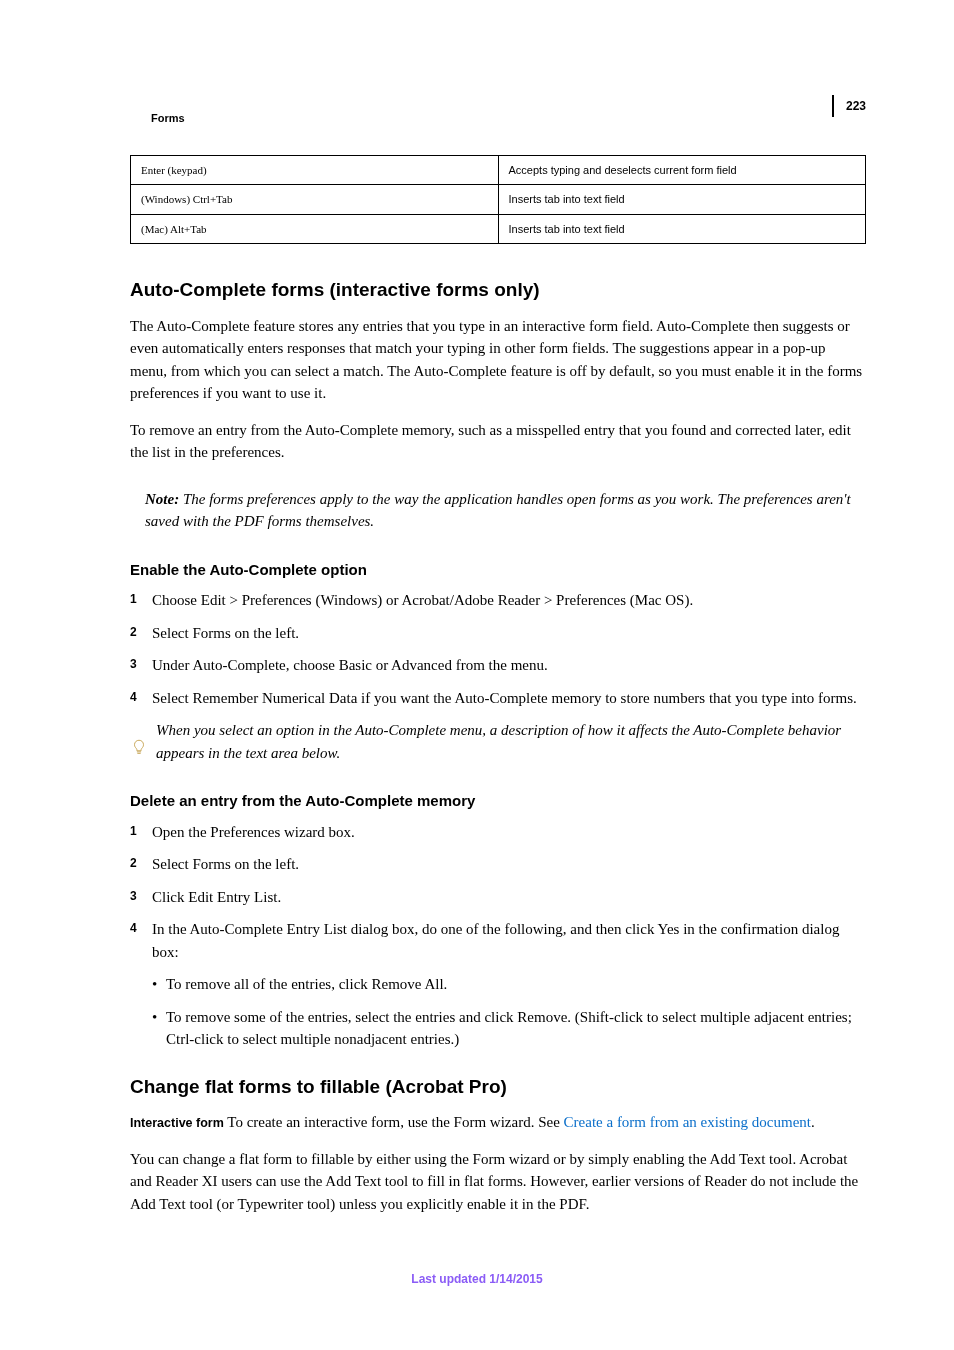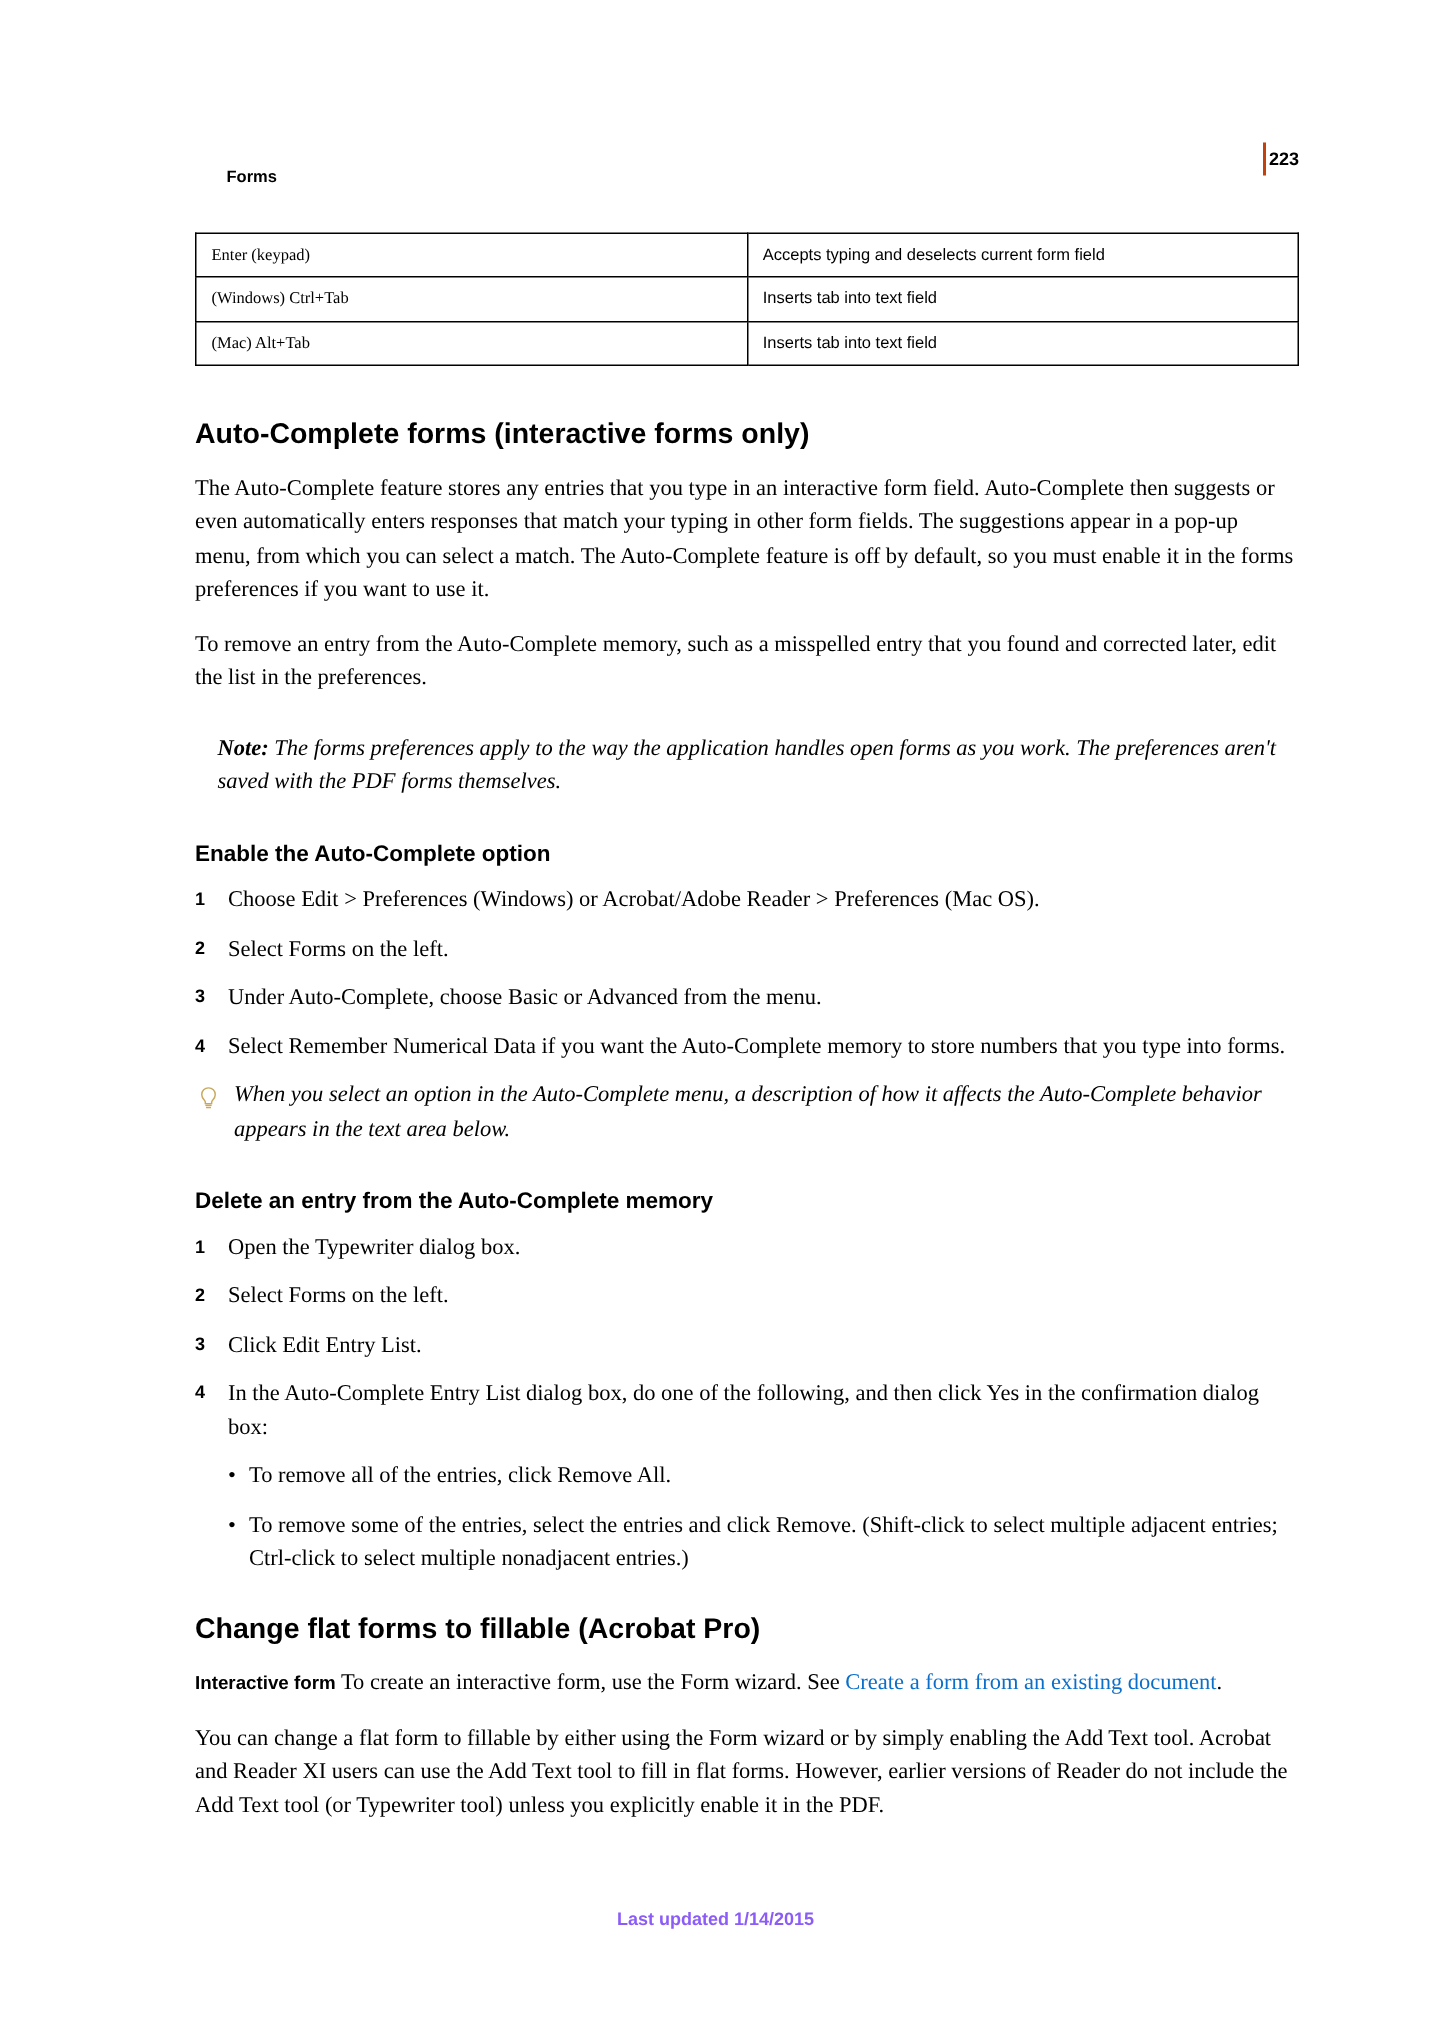--- a/index.html
+++ b/index.html
@@ -18,22 +18,22 @@
     position: relative;
     height: 100%;
   }
   .page-number {
     position: absolute;
     top: 95px;
     right: 88px;
     font-family: "Myriad Pro", Arial, sans-serif;
     font-size: 12px;
     font-weight: bold;
-    border-left: 2px solid #c2410c;
-    padding-left: 2px;
+    border-left: 2px solid #000000;
+    padding-left: 12px;
     height: 22px;
     line-height: 22px;
   }
   .section-label {
     font-family: "Myriad Pro", Arial, sans-serif;
     font-size: 11px;
     font-weight: bold;
     margin-bottom: 28px;
     margin-left: 21px;
   }
@@ -92,21 +92,21 @@
     content: counter(step);
     position: absolute;
     left: 0;
     top: 1px;
     font-family: "Myriad Pro", Arial, sans-serif;
     font-size: 12px;
     font-weight: bold;
   }
   .tip-wrap {
     display: flex;
-    align-items: flex-start;
+    align-items: flex-end;
     gap: 8px;
     margin-top: 6px;
     margin-bottom: 6px;
     font-style: italic;
     padding-left: 0;
   }
   .tip-icon {
     flex-shrink: 0;
     width: 18px;
     margin-top: 2px;
@@ -194,21 +194,21 @@
         <path d="M12 3c-3.5 0-6 2.6-6 6 0 2.2 1.2 3.6 2.2 4.7.6.7 1 1.2 1 2V17h5.6v-1.3c0-.8.4-1.3 1-2C16.8 12.6 18 11.2 18 9c0-3.4-2.5-6-6-6z" fill="none" stroke="#c9a85a" stroke-width="1.3"></path>
         <line x1="9.2" y1="18.5" x2="14.8" y2="18.5" stroke="#c9a85a" stroke-width="1.3"></line>
         <line x1="9.8" y1="20.5" x2="14.2" y2="20.5" stroke="#c9a85a" stroke-width="1.3"></line>
       </svg>
     </span>
     <span>When you select an option in the Auto-Complete menu, a description of how it affects the Auto-Complete behavior appears in the text area below.</span>
   </div>
 
   <h3>Delete an entry from the Auto-Complete memory</h3>
   <ol class="steps">
-    <li>Open the Typewriter dialog box.</li>
+    <li>Open the Preferences wizard box.</li>
     <li>Select Forms on the left.</li>
     <li>Click Edit Entry List.</li>
     <li>
       <span>In the Auto-Complete Entry List dialog box, do one of the following, and then click Yes in the confirmation dialog box:</span>
       <ul class="bullets" style="margin-top:10px; padding-left:0;">
         <li>To remove all of the entries, click Remove All.</li>
         <li>To remove some of the entries, select the entries and click Remove. (Shift-click to select multiple adjacent entries; Ctrl-click to select multiple nonadjacent entries.)</li>
       </ul>
     </li>
   </ol>

